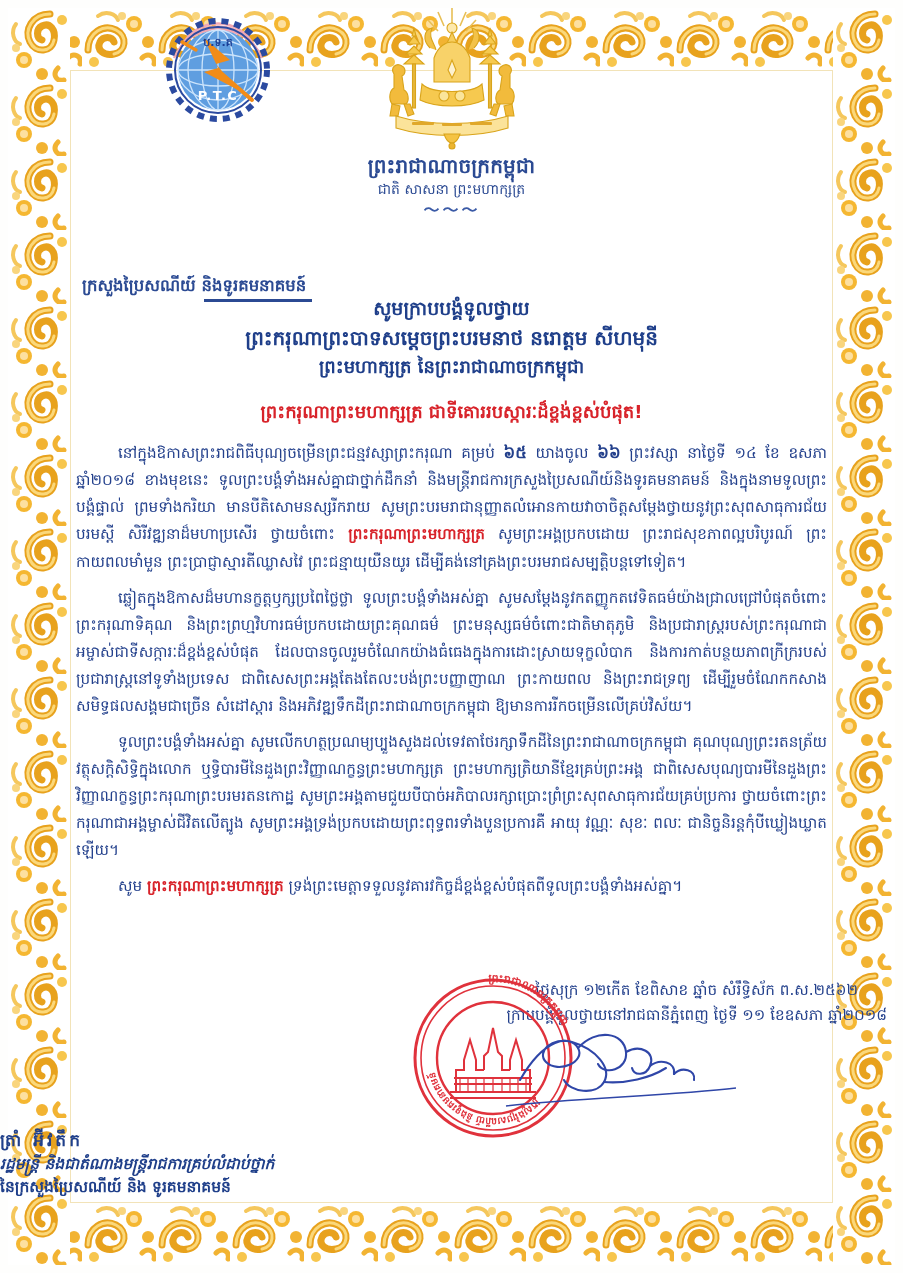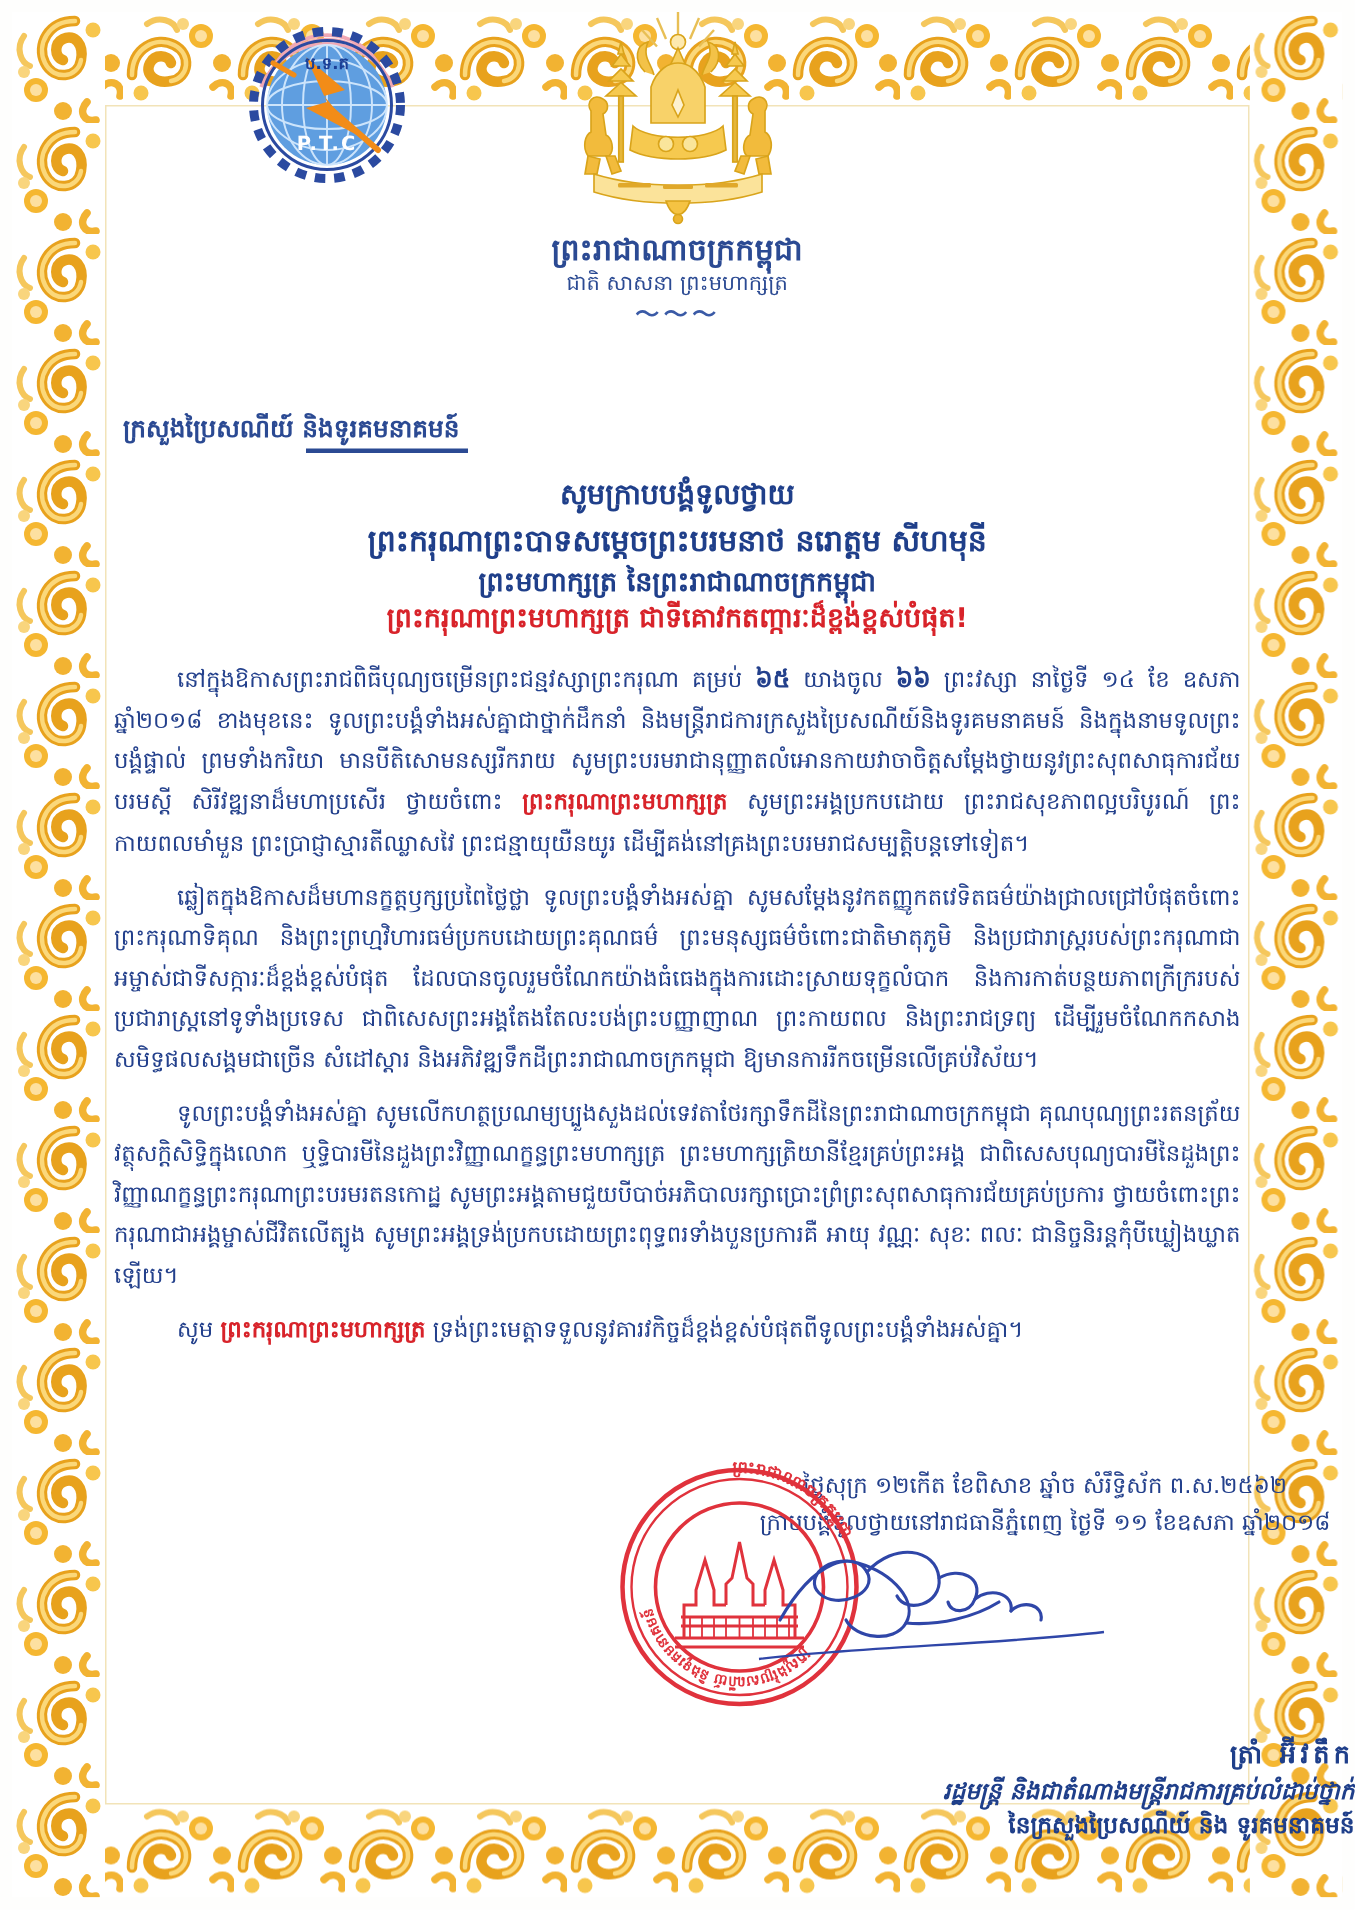--- a/index.html
+++ b/index.html
@@ -68,21 +68,21 @@
     position:absolute;
     left:10px;top:275px;
     color:#2b4a93;font-size:16.5px;font-weight:700;
   }
   .ministry-rule{
     position:absolute;left:132px;top:299px;width:108px;height:3px;
     background:#2b4a93;
   }
 
   .title-block{
-    position:absolute;left:0;right:0;top:316px;text-align:center;
+    position:absolute;left:0;right:0;top:294px;text-align:center;
     color:#1f3f8a;line-height:1.5;
   }
   .title-1{font-size:19px;font-weight:700;}
   .title-2{font-size:20px;font-weight:700;text-align:center;}
   .title-3{font-size:18px;font-weight:700;}
 
   .salutation{
     position:absolute;left:0;right:0;top:400px;
     text-align:center;
     color:#d8232a;font-size:18px;font-weight:700;
@@ -113,21 +113,21 @@
   .seal{
     position:absolute;left:398px;top:962px;width:190px;height:180px;
   }
 
   
   .signature-ink{
     position:absolute;left:500px;top:1018px;width:250px;height:110px;
   }
   .signer-block{
     position:absolute;left:0;right:0;top:1128px;
-    text-align:right;color:#1f3f8a;line-height:1.48;margin-top:30px;
+    text-align:left;color:#1f3f8a;line-height:1.48;
   }
   .signer-name{font-size:17px;font-weight:700;letter-spacing:3px;}
   .signer-role1{font-size:15.5px;font-weight:700;font-style:italic;}
   .signer-role2{font-size:15.5px;font-weight:700;}
 </style>
 </head>
 <body>
 
 <div class="page">
 
@@ -296,21 +296,21 @@
 
     <div class="ministry-line">ក្រសួងប្រៃសណីយ៍ និងទូរគមនាគមន៍</div>
     <div class="ministry-rule"></div>
 
     <div class="title-block">
       <div class="title-1">សូមក្រាបបង្គំទូលថ្វាយ</div>
       <div class="title-2">ព្រះករុណាព្រះបាទសម្តេចព្រះបរមនាថ នរោត្តម សីហមុនី</div>
       <div class="title-3">ព្រះមហាក្សត្រ នៃព្រះរាជាណាចក្រកម្ពុជា</div>
     </div>
 
-    <div class="salutation">ព្រះករុណាព្រះមហាក្សត្រ ជាទីគោវកតញ្ការៈដ៏ខ្ពង់ខ្ពស់បំផុត!</div>
+    <div class="salutation">ព្រះករុណាព្រះមហាក្សត្រ ជាទីគោររបស្ការៈដ៏ខ្ពង់ខ្ពស់បំផុត!</div>
 
     <div class="body-text">
       <p><span>នៅក្នុងឱកាសព្រះរាជពិធីបុណ្យចម្រើនព្រះជន្មវស្សាព្រះករុណា គម្រប់ </span><span class="num-bold">៦៥</span><span> យាងចូល </span><span class="num-bold">៦៦</span><span> ព្រះវស្សា នាថ្ងៃទី ១៤ ខែ ឧសភា ឆ្នាំ២០១៨ ខាងមុខនេះ ទូលព្រះបង្គំទាំងអស់គ្នាជាថ្នាក់ដឹកនាំ និងមន្ត្រីរាជការក្រសួងប្រៃសណីយ៍និងទូរគមនាគមន៍ និងក្នុងនាមទូលព្រះបង្គំផ្ទាល់ ព្រមទាំងករិយា មានបីតិសោមនស្សរីករាយ សូមព្រះបរមរាជានុញ្ញាតលំអោនកាយវាចាចិត្តសម្តែងថ្វាយនូវព្រះសុពសាធុការជ័យ បរមស្តី សិរីវឌ្ឍនាដ៏មហាប្រសើរ ថ្វាយចំពោះ </span><span class="red-bold">ព្រះករុណាព្រះមហាក្សត្រ</span><span> សូមព្រះអង្គប្រកបដោយ ព្រះរាជសុខភាពល្អបរិបូរណ៍ ព្រះកាយពលមាំមួន ព្រះប្រាជ្ញាស្មារតីឈ្លាសវៃ ព្រះជន្មាយុយឺនយូរ ដើម្បីគង់នៅគ្រងព្រះបរមរាជសម្បត្តិបន្តទៅទៀត។</span></p>
 
       <p>ឆ្លៀតក្នុងឱកាសដ៏មហានក្ខត្តឫក្សប្រពៃថ្លៃថ្លា ទូលព្រះបង្គំទាំងអស់គ្នា សូមសម្តែងនូវកតញ្ញូកតវេទិតធម៌យ៉ាងជ្រាលជ្រៅបំផុតចំពោះ ព្រះករុណាទិគុណ និងព្រះព្រហ្មវិហារធម៌ប្រកបដោយព្រះគុណធម៌ ព្រះមនុស្សធម៌ចំពោះជាតិមាតុភូមិ និងប្រជារាស្ត្ររបស់ព្រះករុណាជាអម្ចាស់ជាទីសក្ការៈដ៏ខ្ពង់ខ្ពស់បំផុត ដែលបានចូលរួមចំណែកយ៉ាងធំធេងក្នុងការដោះស្រាយទុក្ខលំបាក និងការកាត់បន្ថយភាពក្រីក្ររបស់ប្រជារាស្ត្រនៅទូទាំងប្រទេស ជាពិសេសព្រះអង្គតែងតែលះបង់ព្រះបញ្ញាញាណ ព្រះកាយពល និងព្រះរាជទ្រព្យ ដើម្បីរួមចំណែកកសាងសមិទ្ធផលសង្គមជាច្រើន សំដៅស្តារ និងអភិវឌ្ឍទឹកដីព្រះរាជាណាចក្រកម្ពុជា ឱ្យមានការរីកចម្រើនលើគ្រប់វិស័យ។</p>
 
       <p>ទូលព្រះបង្គំទាំងអស់គ្នា សូមលើកហត្ថប្រណម្យប្បួងសួងដល់ទេវតាថែរក្សាទឹកដីនៃព្រះរាជាណាចក្រកម្ពុជា គុណបុណ្យព្រះរតនត្រ័យ វត្ថុសក្តិសិទ្ធិក្នុងលោក ឬទ្ធិបារមីនៃដួងព្រះវិញ្ញាណក្ខន្ធព្រះមហាក្សត្រ ព្រះមហាក្សត្រិយានីខ្មែរគ្រប់ព្រះអង្គ ជាពិសេសបុណ្យបារមីនៃដួងព្រះវិញ្ញាណក្ខន្ធព្រះករុណាព្រះបរមរតនកោដ្ឋ សូមព្រះអង្គតាមជួយបីបាច់អភិបាលរក្សាប្រោះព្រំព្រះសុពសាធុការជ័យគ្រប់ប្រការ ថ្វាយចំពោះព្រះករុណាជាអង្គម្ចាស់ជីវិតលើត្បូង សូមព្រះអង្គទ្រង់ប្រកបដោយព្រះពុទ្ធពរទាំងបួនប្រការគឺ អាយុ វណ្ណៈ សុខៈ ពលៈ ជានិច្ចនិរន្តកុំបីឃ្លៀងឃ្លាតឡើយ។</p>
 
       <p class="closing"><span>សូម </span><span class="red-bold">ព្រះករុណាព្រះមហាក្សត្រ</span><span> ទ្រង់ព្រះមេត្តាទទួលនូវគារវកិច្ចដ៏ខ្ពង់ខ្ពស់បំផុតពីទូលព្រះបង្គំទាំងអស់គ្នា។</span></p>
     </div>

